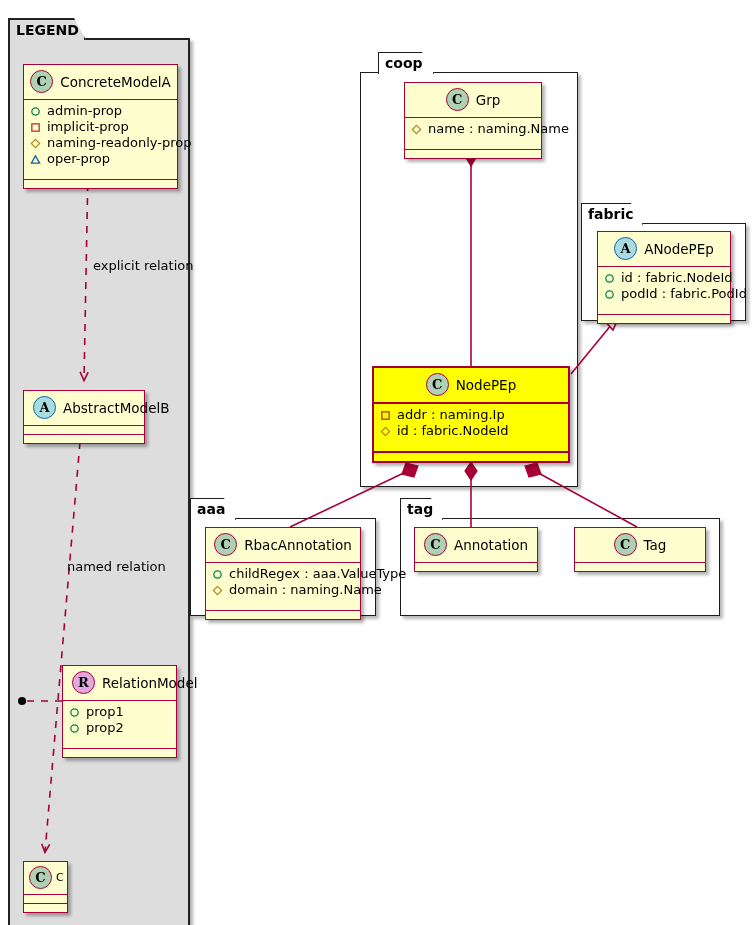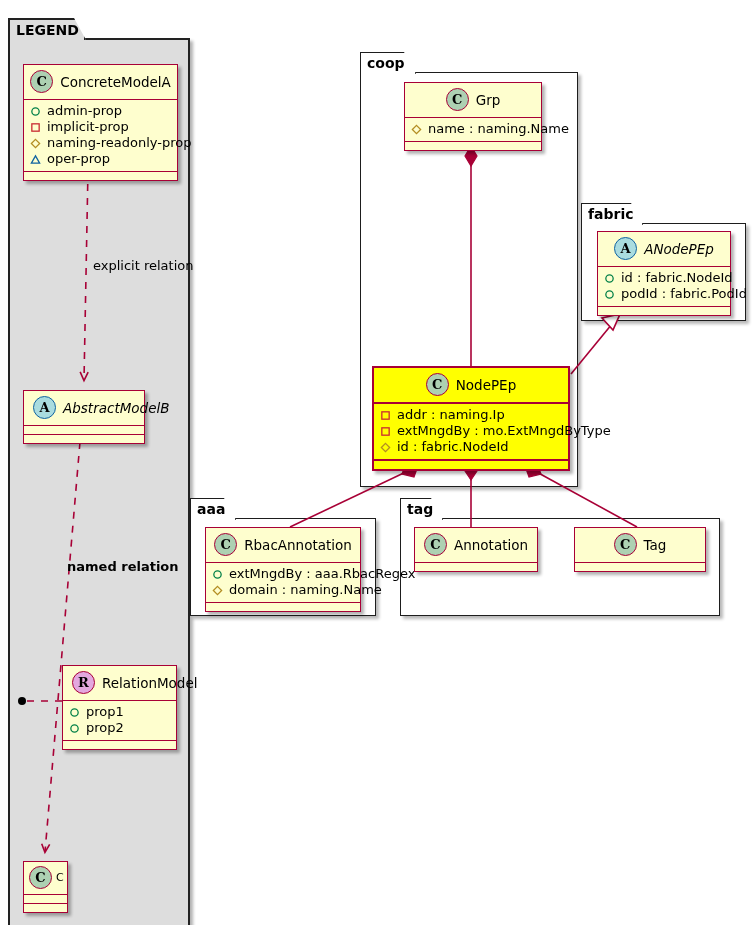--- a/index.html
+++ b/index.html
@@ -88,32 +88,32 @@
     align-items: center;
     justify-content: center;
     gap: 7px;
     padding: 5px 9px 6px 9px;
     border-bottom: 1.5px solid #A80036;
     font-size: 13.5px;
     color: #000000;
     white-space: nowrap;
   }
   .cls.highlight .cls-title { border-bottom-width: 2px; }
-  .cls-title.abstract .cls-name { font-style: italic; }
+  .cls-title.abstract .cls-name { }
   .cls-stereo {
     position: absolute;
     width: 100%;
     text-align: center;
     font-size: 13.5px;
     font-style: italic;
     font-weight: bold;
     color: #000000;
   }
   .cls-attrs {
-    padding: 3px 6px 4px 6px;
+    padding: 3px 6px 12px 6px;
     border-bottom: 1.5px solid #A80036;
   }
   .cls.highlight .cls-attrs { border-bottom-width: 2px; }
   .cls-attrs.empty { padding: 0; height: 8px; }
   .cls-methods { height: 8px; }
   .attr-row {
     display: flex;
     align-items: center;
     gap: 6px;
     font-size: 13px;
@@ -242,25 +242,25 @@
   <div class="cls" style="left:23px; top:857px; width:45px;">
     <div class="cls-title" style="justify-content:flex-start; padding:4px 5px 5px 5px; gap:4px;">
       <span class="badge badge-C">C</span>
       <span class="cls-name" style="font-size:11px;">C</span>
     </div>
     <div class="cls-attrs empty"></div>
     <div class="cls-methods"></div>
   </div>
 
   <div class="conn-label" style="left:93px; top:254px;text-align:center;">explicit relation</div>
-  <div class="conn-label" style="left:67px; top:555px;font-weight:bold;">named relation</div>
+  <div class="conn-label" style="left:67px; top:555px;">named relation</div>
 
   <div class="pkg pkg-coop" style="left:360px; top:48px;">
     <div class="pkg-body" style="left:0px; top:20px; width:218px; height:415px;"></div>
-    <div class="pkg-tab" style="width:56px;">
+    <div class="pkg-tab" style="width:56px;margin-left:18px;">
       <span>coop</span>
     </div>
   </div>
 
   <div class="cls" style="left:404px; top:78px; width:138px;">
     <div class="cls-title">
       <span class="badge badge-C">C</span>
       <span class="cls-name">Grp</span>
     </div>
     <div class="cls-attrs">
@@ -310,26 +310,20 @@
     </div>
     <div class="cls-attrs">
       <div class="attr-row">
         <svg class="mk" viewBox="0 0 12 12">
             <rect x="2" y="2" width="8" height="8" fill="none" stroke="#C82930" stroke-width="1.4"></rect>
           </svg>
         <span class="attr-text">addr : naming.Ip</span>
       </div>
       <div class="attr-row">
         <svg class="mk" viewBox="0 0 12 12">
-            <rect x="2" y="2" width="8" height="8" fill="none" stroke="#C82930" stroke-width="1.4"></rect>
-          </svg>
-        <span class="attr-text">extMngdBy : mo.ExtMngdByType</span>
-      </div>
-      <div class="attr-row">
-        <svg class="mk" viewBox="0 0 12 12">
             <polygon points="6,1.5 10.5,6 6,10.5 1.5,6" fill="none" stroke="#B38D22" stroke-width="1.4"></polygon>
           </svg>
         <span class="attr-text">id : fabric.NodeId</span>
       </div>
     </div>
     <div class="cls-methods"></div>
   </div>
 
   <div class="pkg pkg-aaa" style="left:190px; top:494px;">
     <div class="pkg-body" style="left:0px; top:20px; width:186px; height:98px;"></div>
@@ -341,21 +335,21 @@
   <div class="cls" style="left:205px; top:523px; width:156px;">
     <div class="cls-title">
       <span class="badge badge-C">C</span>
       <span class="cls-name">RbacAnnotation</span>
     </div>
     <div class="cls-attrs">
       <div class="attr-row">
         <svg class="mk" viewBox="0 0 12 12">
             <circle cx="6" cy="6" r="4" fill="none" stroke="#038048" stroke-width="1.4"></circle>
           </svg>
-        <span class="attr-text">extMngdBy : aaa.RbacRegex</span>
+        <span class="attr-text">childRegex : aaa.ValueType</span>
       </div>
       <div class="attr-row">
         <svg class="mk" viewBox="0 0 12 12">
             <polygon points="6,1.5 10.5,6 6,10.5 1.5,6" fill="none" stroke="#B38D22" stroke-width="1.4"></polygon>
           </svg>
         <span class="attr-text">domain : naming.Name</span>
       </div>
     </div>
     <div class="cls-methods"></div>
   </div>

